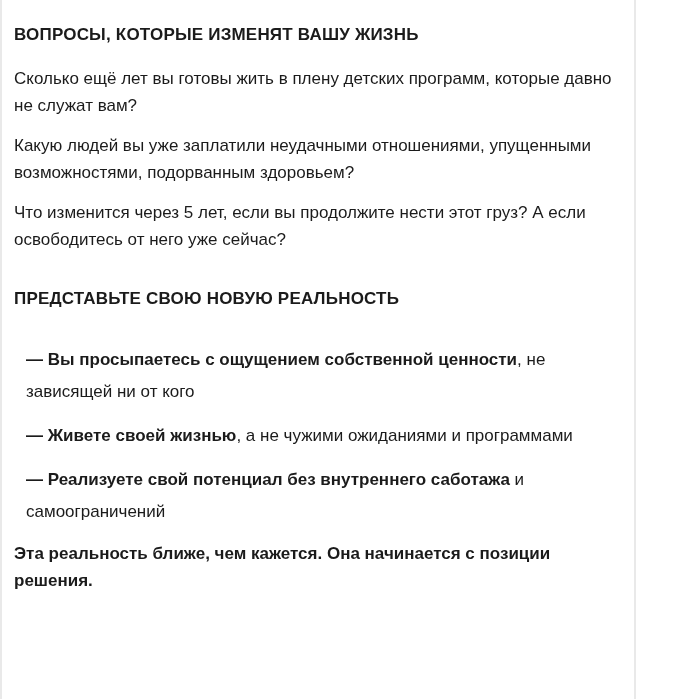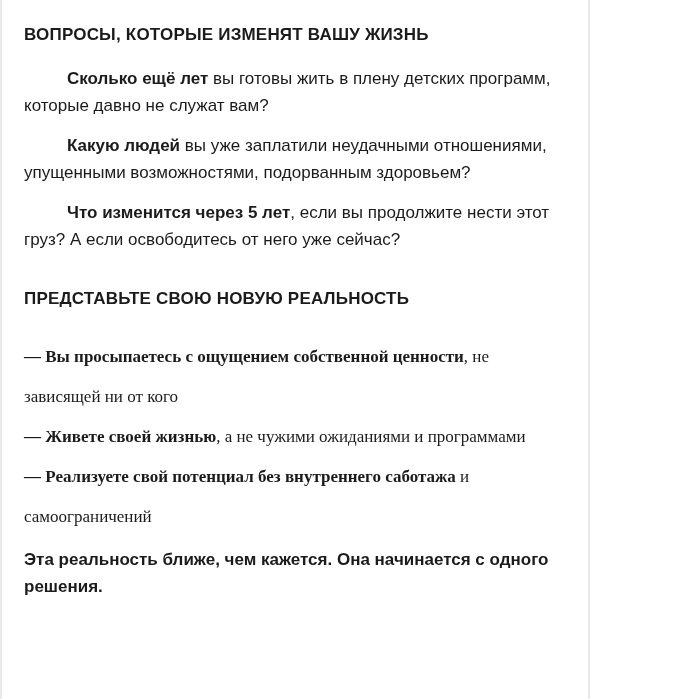--- a/index.html
+++ b/index.html
@@ -2,55 +2,53 @@
 <html lang="ru"><head>
 <meta charset="utf-8">
 <style>
   html, body {
     margin: 0;
     padding: 0;
     background: #ffffff;
   }
   .card {
     box-sizing: border-box;
-    width: 590px;
+    width: 636px;
     min-height: 699px;
     background: #ffffff;
     border-left: 2px solid #e9e9e9;
     border-right: 2px solid #e9e9e9;
-    padding: 25px 22px 20px 22px;
+    padding: 25px 22px 20px 12px;
     color: #1b1b1b;
     font-family: "Liberation Sans", "DejaVu Sans", sans-serif;
     font-size: 17px;
   }
   .section-heading {
     font-size: 17px;
     font-weight: 700;
     letter-spacing: 0.2px;
     line-height: 20px;
     margin: 0 0 20px 0;
   }
   .section-heading.second {
-    margin: 36px 0 28px 0;
+    margin: 36px 0 35px 0;
   }
   .question {
     line-height: 27px;
     margin: 0 0 13px 0;
   }
   .question .lead {
-    font-weight: 700;
-    margin-left: 43px;
+    font-weight: 400;
   }
   .reality-list {
     margin: 0;
   }
   .reality-item {
-    line-height: 40px;
-    margin: 0;
-    font-family: Liberation Serif, serif;
+    line-height: 32px;
+    margin: 12px;
   }
   .reality-item .lead {
     font-weight: 700;
   }
   .closing {
     font-weight: 700;
     line-height: 27px;
     margin: 9px 0 0 0;
   }
 </style>
@@ -75,15 +73,15 @@
     <p class="reality-item"><span class="lead">— Вы просыпаетесь с ощущением собственной ценности</span><span>, не зависящей ни от кого</span></p>
 
 
 
     <p class="reality-item"><span class="lead">— Живете своей жизнью</span><span>, а не чужими ожиданиями и программами</span></p>
 
     <p class="reality-item"><span class="lead">— Реализуете свой потенциал без внутреннего саботажа</span><span> и самоограничений</span></p>
 
   </div>
 
-  <p class="closing">Эта реальность ближе, чем кажется. Она начинается с одного решения.</p>
+  <p class="closing">Эта реальность ближе, чем кажется. Она начинается с позиции решения.</p>
 
 </div>
 
 </body></html>

